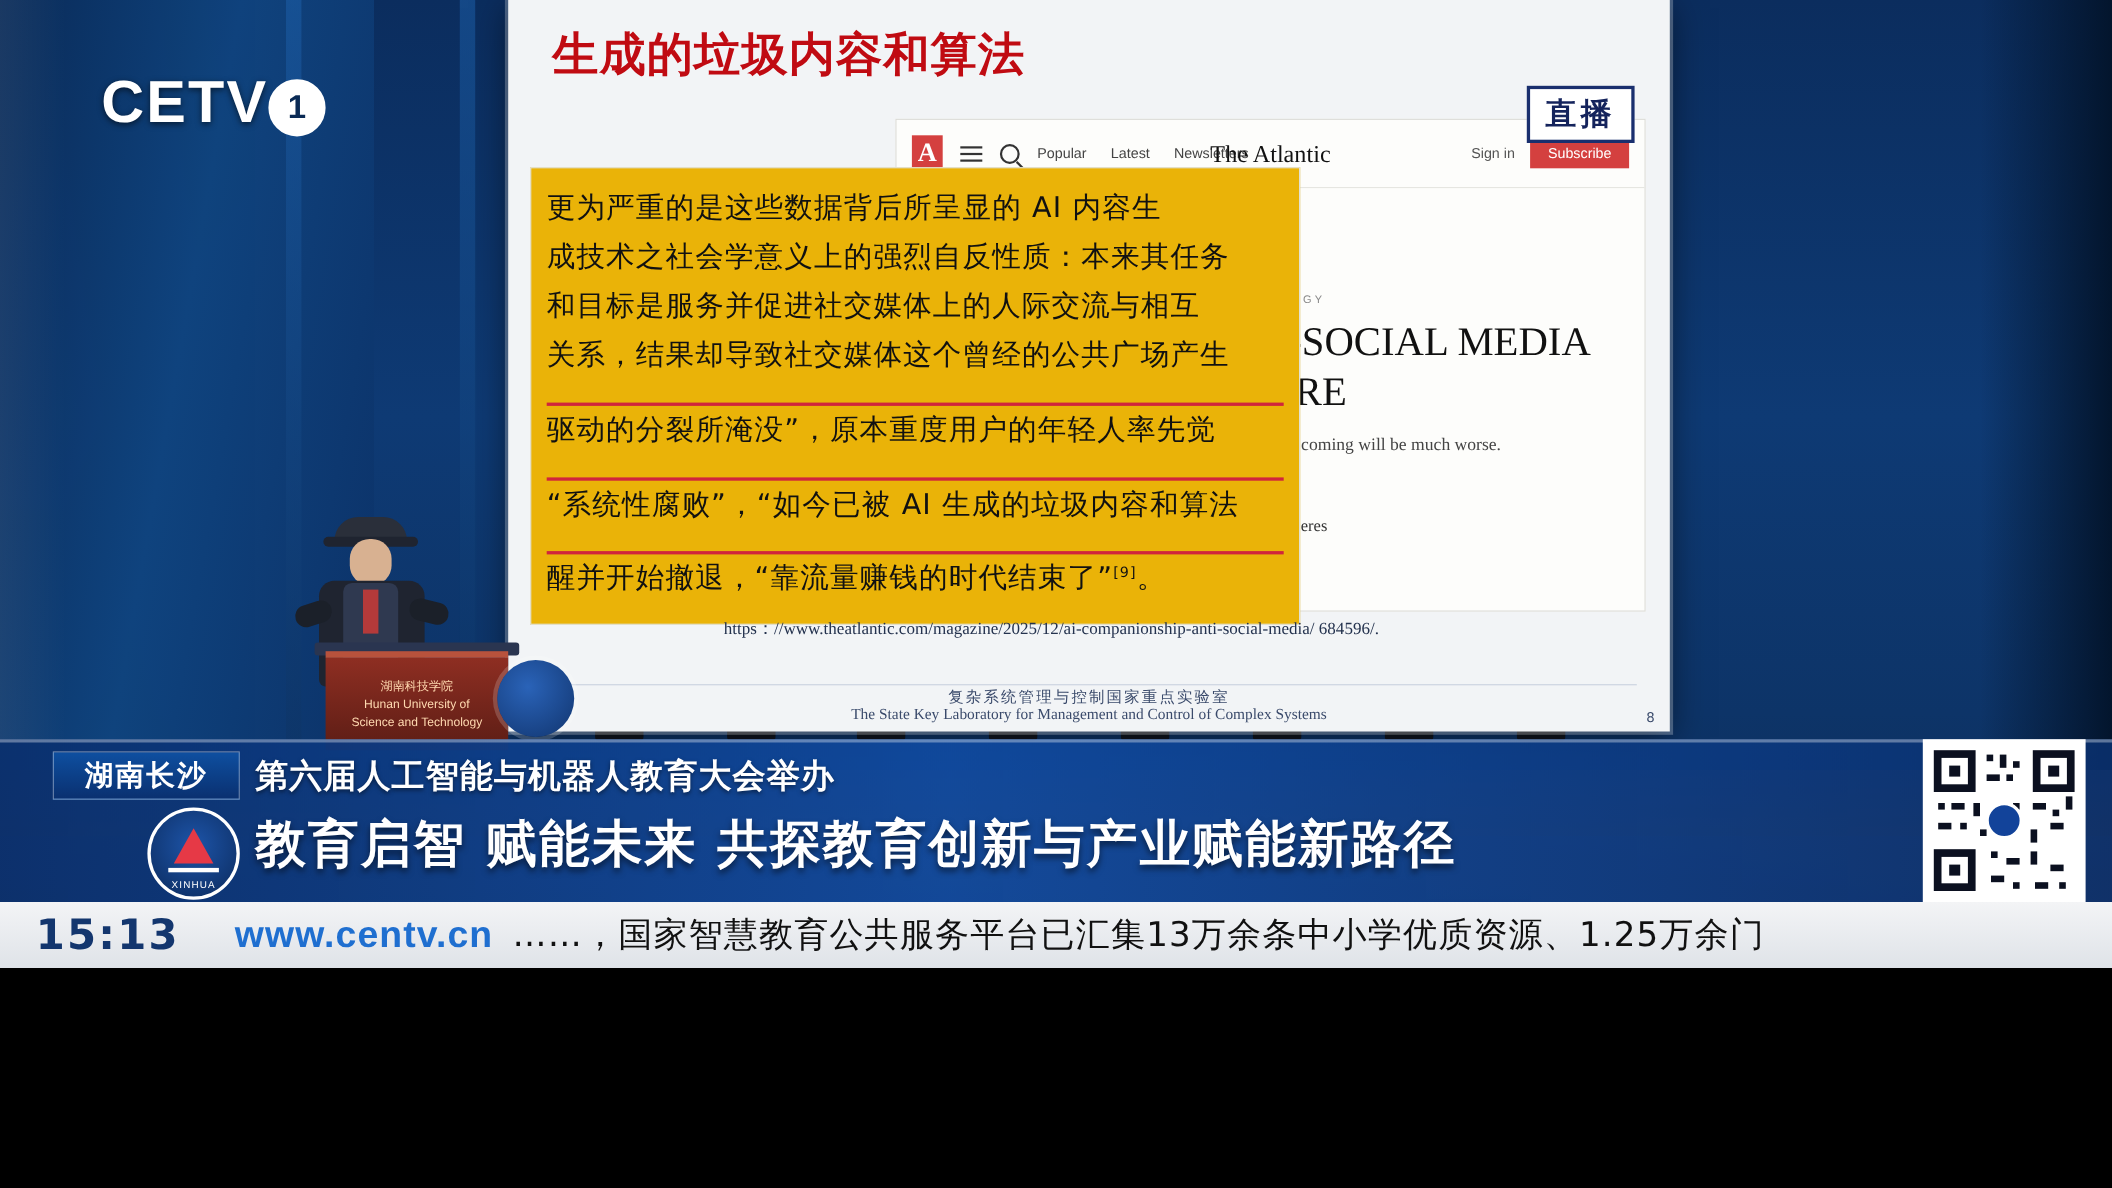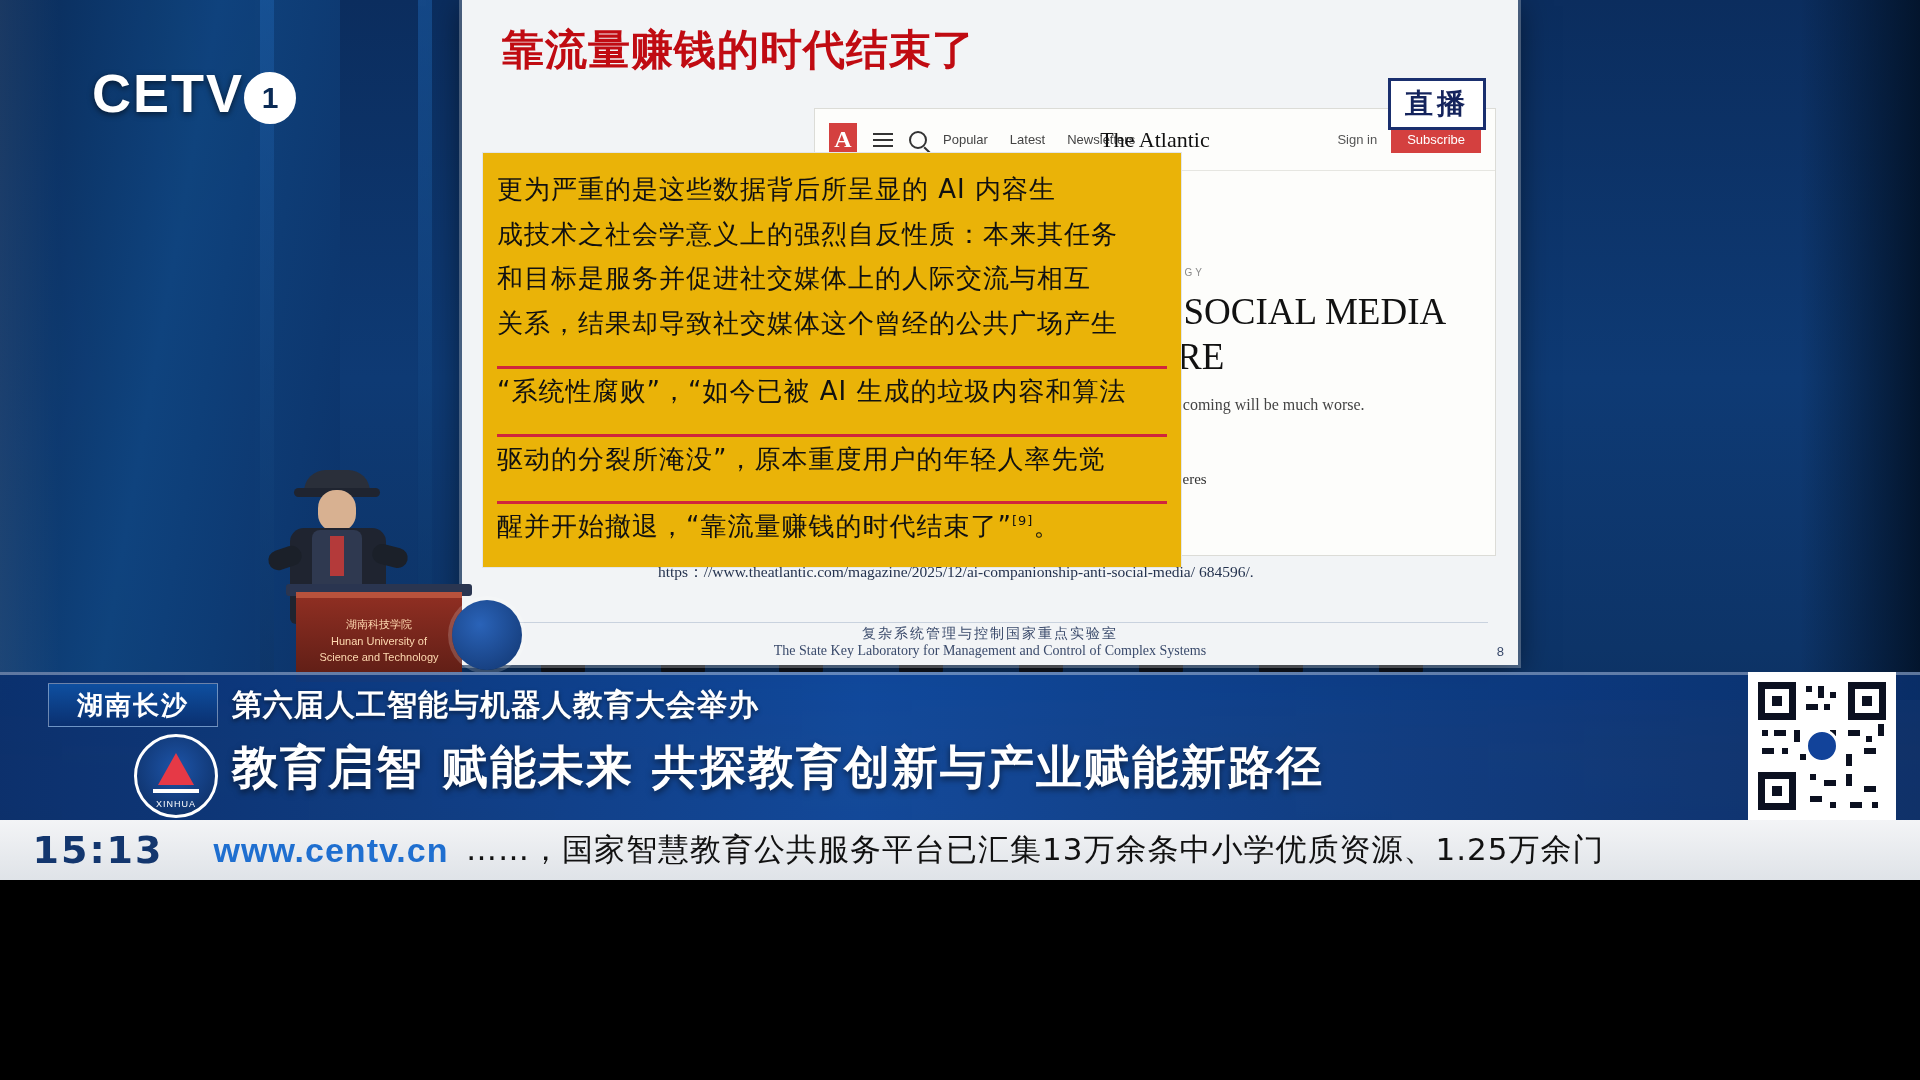--- a/index.html
+++ b/index.html
@@ -312,21 +312,21 @@
         <div class="base"></div>
       </div>
     <div class="light" style="left:858px">
         <div class="head"></div>
         <div class="base"></div>
       </div>
   </div>
 
   <div class="screen">
 
-    <div class="slide-title">靠流量赚钱的时代结束了</div>
+    <div class="slide-title">生成的垃圾内容和算法</div>
 
     <div class="atl-wrap">
       <div class="atl-bar">
         <div class="atl-A">A</div>
         <div class="atl-ham">
             <i></i>
             <i></i>
             <i></i>
           </div>
         <div class="atl-mag"></div>
@@ -349,22 +349,22 @@
       </div>
     </div>
 
     <div class="blue-mark">出 田</div>
 
     <div class="para-card">
       <div>更为严重的是这些数据背后所呈显的 AI 内容生</div>
       <div>成技术之社会学意义上的强烈自反性质：本来其任务</div>
       <div>和目标是服务并促进社交媒体上的人际交流与相互</div>
       <div class="u">关系，结果却导致社交媒体这个曾经的公共广场产生</div>
+      <div class="u">驱动的分裂所淹没”，原本重度用户的年轻人率先觉</div>
       <div class="u">“系统性腐败”，“如今已被 AI 生成的垃圾内容和算法</div>
-      <div class="u">驱动的分裂所淹没”，原本重度用户的年轻人率先觉</div>
       <div>
         <span>醒并开始撤退，“靠流量赚钱的时代结束了”</span><sup>[9]</sup><span>。</span>
       </div>
     </div>
 
     <div class="ref">
       <div>https：//www.theatlantic.com/magazine/2025/12/ai-companionship-anti-social-media/ 684596/.</div>
     </div>
 
     <div class="slide-rule"></div>

